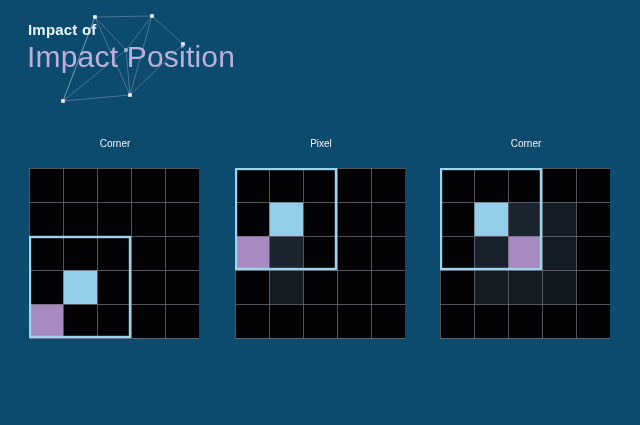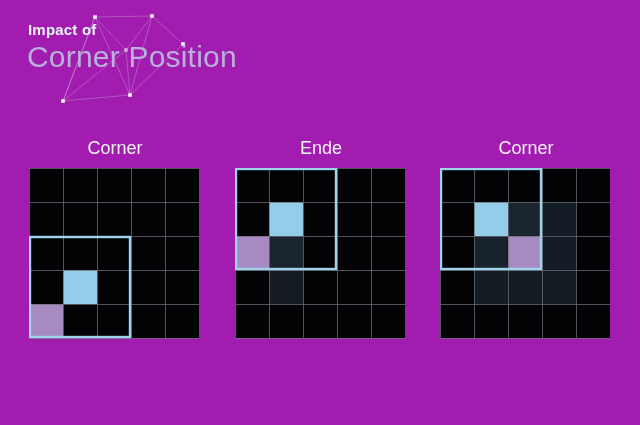--- a/index.html
+++ b/index.html
@@ -4,21 +4,21 @@
 <style>
   html, body {
     margin: 0;
     padding: 0;
     background: #000000;
   }
   #stage {
     position: relative;
     width: 640px;
     height: 425px;
-    background: #a21caf;
+    background: #0c4a6e;
     overflow: hidden;
     font-family: "Liberation Sans", sans-serif;
   }
 
   
   #title-block {
     position: absolute;
     left: 0px;
     top: 0px;
     width: 260px;
@@ -57,21 +57,21 @@
   .panel {
     position: absolute;
     top: 138px;
   }
   .panel-title {
     position: absolute;
     top: 0px;
     left: 0;
     width: 172px;
     text-align: center;
-    font-size: 18px;
+    font-size: 10px;
     color: #f2f2f4;
     white-space: nowrap;
   }
   .grid {
     position: absolute;
     top: 30px;
     left: 0;
     width: 170px;
     height: 172px;
   }
@@ -100,21 +100,21 @@
         <line x1="126" y1="50" x2="130" y2="95" stroke="#cfcfdd" stroke-width="0.6" stroke-opacity="0.55"></line>
         <line x1="126" y1="50" x2="63" y2="101" stroke="#cfcfdd" stroke-width="0.6" stroke-opacity="0.55"></line>
         <rect x="93.2" y="15.2" width="3.6" height="3.6" fill="#ffffff" fill-opacity="0.95"></rect>
         <rect x="150.2" y="14.2" width="3.6" height="3.6" fill="#ffffff" fill-opacity="0.95"></rect>
         <rect x="181.2" y="42.2" width="3.6" height="3.6" fill="#ffffff" fill-opacity="0.95"></rect>
         <rect x="128.2" y="93.2" width="3.6" height="3.6" fill="#ffffff" fill-opacity="0.95"></rect>
         <rect x="61.2" y="99.2" width="3.6" height="3.6" fill="#ffffff" fill-opacity="0.95"></rect>
         <rect x="124.2" y="48.2" width="3.6" height="3.6" fill="#ffffff" fill-opacity="0.55"></rect>
       </svg>
     <div id="title-kicker">Impact of</div>
-    <div id="title-main">Corner Position</div>
+    <div id="title-main">Impact Position</div>
   </div>
 
   <div class="panel" id="panel-0" style="left: 29px;">
     <div class="panel-title">Corner</div>
     <div class="grid">
       <svg class="grid-svg" viewBox="0 0 170 172" width="170" height="172">
           <rect x="0" y="0" width="170" height="170" fill="#030305" class="cellrect"></rect>
           <rect x="34" y="102" width="34" height="34" fill="#92cdea" class="cellrect"></rect>
           <rect x="0" y="136" width="34" height="34" fill="#a88ac2" class="cellrect"></rect>
           <line x1="0" y1="0" x2="0" y2="170" stroke="#6f6f77" stroke-width="1" stroke-opacity="0.75" class="gridline"></line>
@@ -128,21 +128,21 @@
           <line x1="0" y1="68" x2="170" y2="68" stroke="#6f6f77" stroke-width="1" stroke-opacity="0.75" class="gridline"></line>
           <line x1="0" y1="102" x2="170" y2="102" stroke="#6f6f77" stroke-width="1" stroke-opacity="0.75" class="gridline"></line>
           <line x1="0" y1="136" x2="170" y2="136" stroke="#6f6f77" stroke-width="1" stroke-opacity="0.75" class="gridline"></line>
           <line x1="0" y1="170" x2="170" y2="170" stroke="#6f6f77" stroke-width="1" stroke-opacity="0.75" class="gridline"></line>
           <rect x="1" y="69" width="100" height="100" fill="none" stroke="#9ed3ec" stroke-width="2.4"></rect>
         </svg>
     </div>
   </div>
 
   <div class="panel" id="panel-1" style="left: 235px;">
-    <div class="panel-title">Ende</div>
+    <div class="panel-title">Pixel</div>
     <div class="grid">
       <svg class="grid-svg" viewBox="0 0 170 172" width="170" height="172">
           <rect x="0" y="0" width="170" height="170" fill="#030305" class="cellrect"></rect>
           <rect x="34" y="34" width="34" height="34" fill="#92cdea" class="cellrect"></rect>
           <rect x="0" y="68" width="34" height="34" fill="#a88ac2" class="cellrect"></rect>
           <rect x="34" y="68" width="34" height="34" fill="#1b2530" class="cellrect"></rect>
           <rect x="34" y="102" width="34" height="34" fill="#131b23" class="cellrect"></rect>
           <line x1="0" y1="0" x2="0" y2="170" stroke="#6f6f77" stroke-width="1" stroke-opacity="0.75" class="gridline"></line>
           <line x1="34" y1="0" x2="34" y2="170" stroke="#6f6f77" stroke-width="1" stroke-opacity="0.75" class="gridline"></line>
           <line x1="68" y1="0" x2="68" y2="170" stroke="#6f6f77" stroke-width="1" stroke-opacity="0.75" class="gridline"></line>

